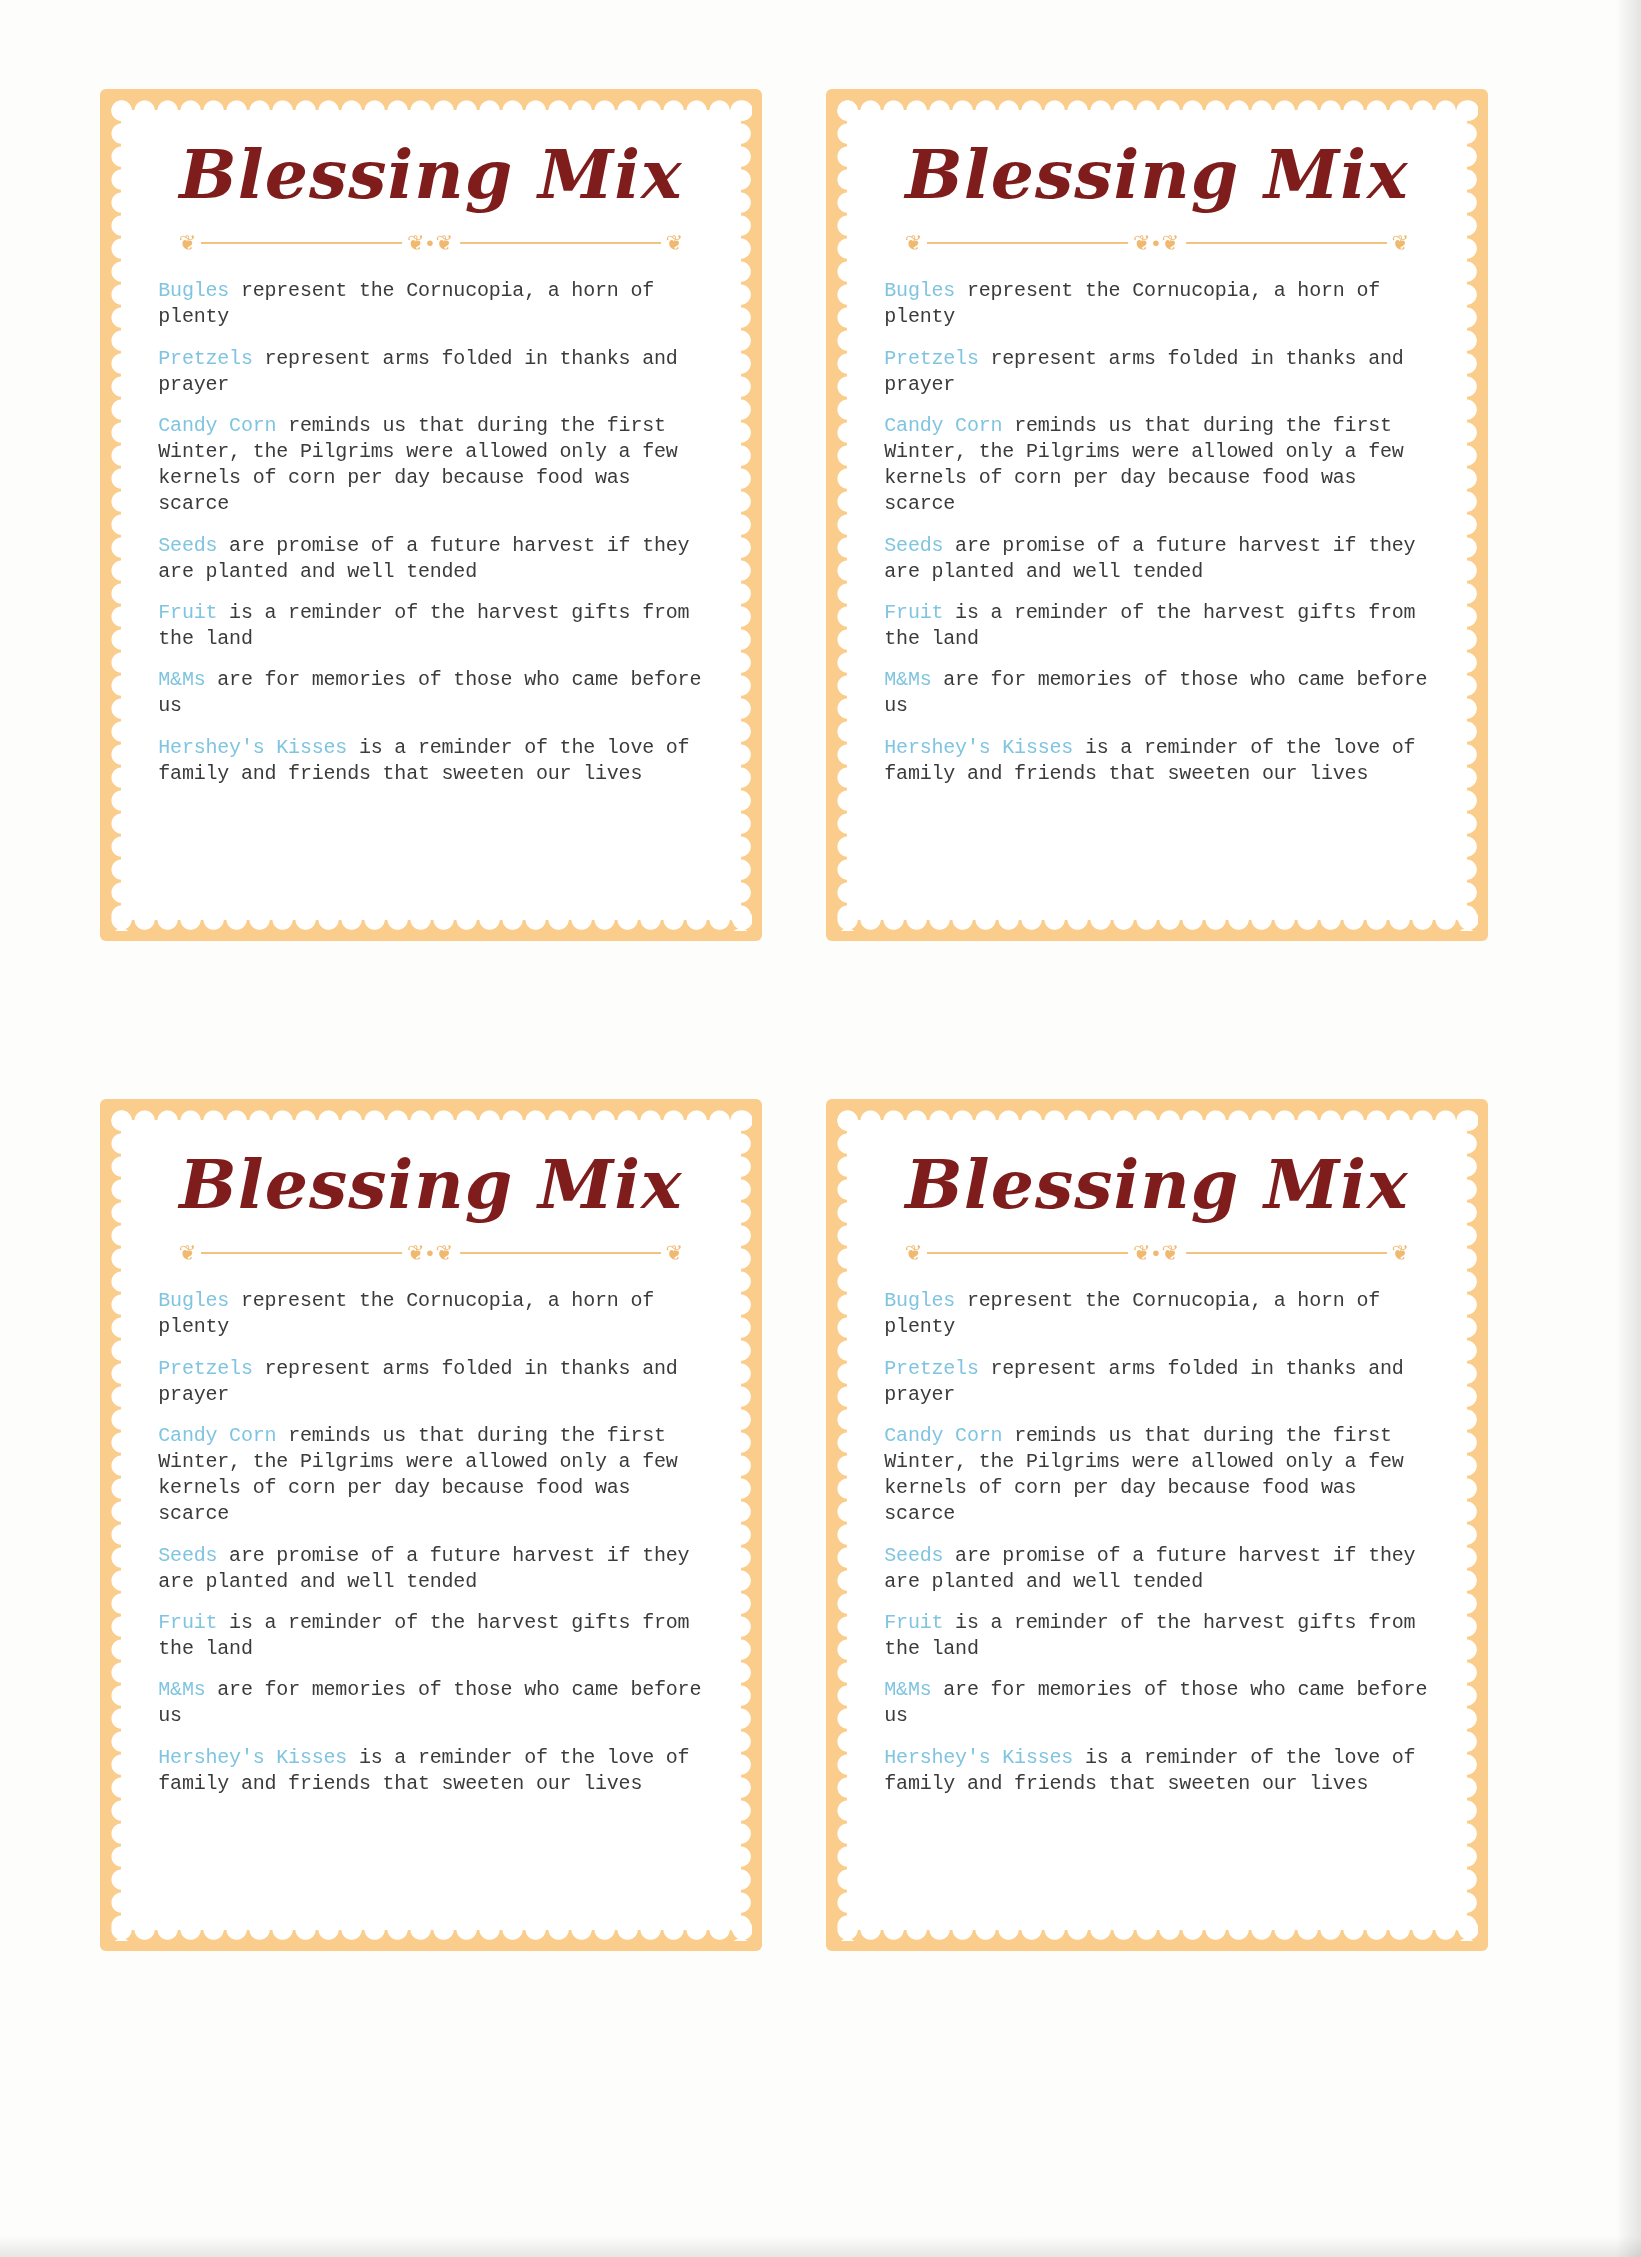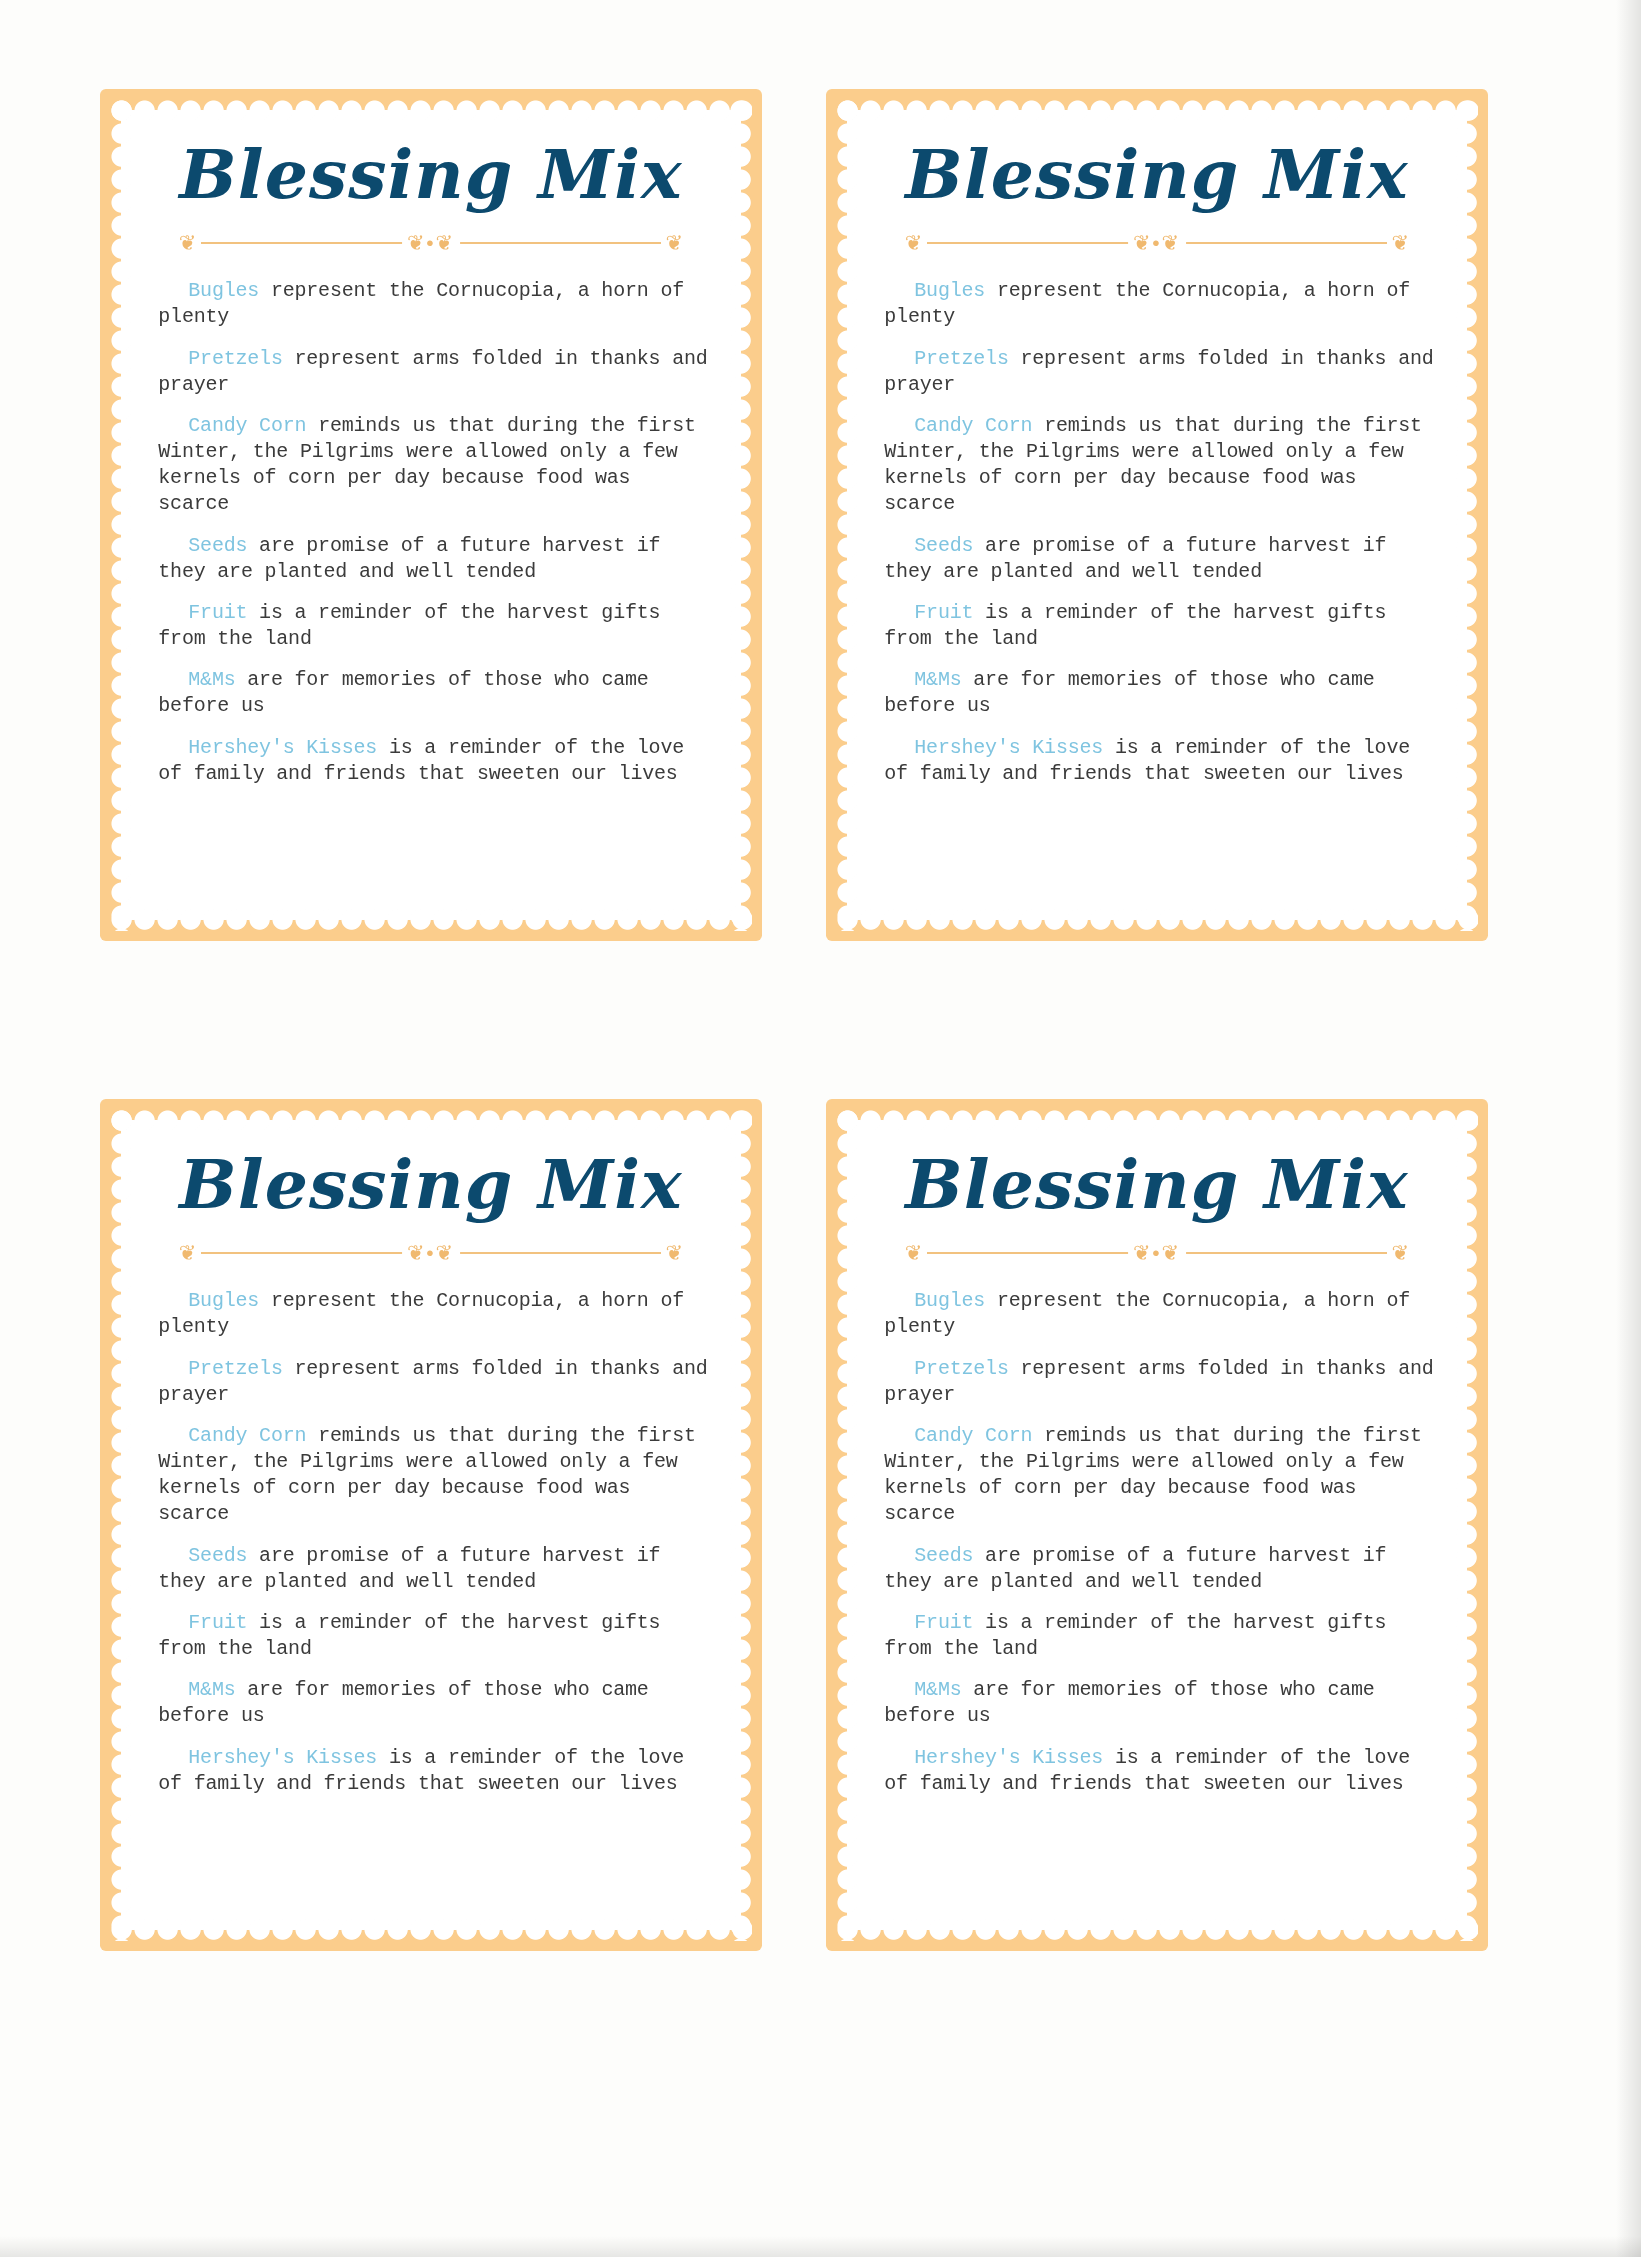--- a/index.html
+++ b/index.html
@@ -91,21 +91,21 @@
   .scallop-right { right: 9.7px; }
 
   .card-content {
     position: absolute;
     left: 39px; right: 39px; top: 35px; bottom: 29px;
   }
 
   
   .card-title {
     text-align: center;
-    color: #0c4a6e;
+    color: #7f1d1d;
     font-family: "DejaVu Serif", serif;
     font-style: italic;
     font-weight: bold;
     font-size: 68px;
     line-height: 1.08;
     letter-spacing: 1px;
     margin-top: 13.5px;
     white-space: nowrap;
   }
 
@@ -143,21 +143,20 @@
   .item {
     font-family: "Liberation Mono", monospace;
     font-size: 20px;
     line-height: 1.30;
     color: #3b3b3b;
     margin-bottom: 15.4px;
     letter-spacing: -0.2px;
   }
   .item .kw {
     color: #7fc4e0;
-    margin-left: 30px;
   }
 </style>
 </head>
 <body>
 
 <div class="page">
   <div class="sheet">
 
     <div class="card c0">
       <div class="card-frame">

